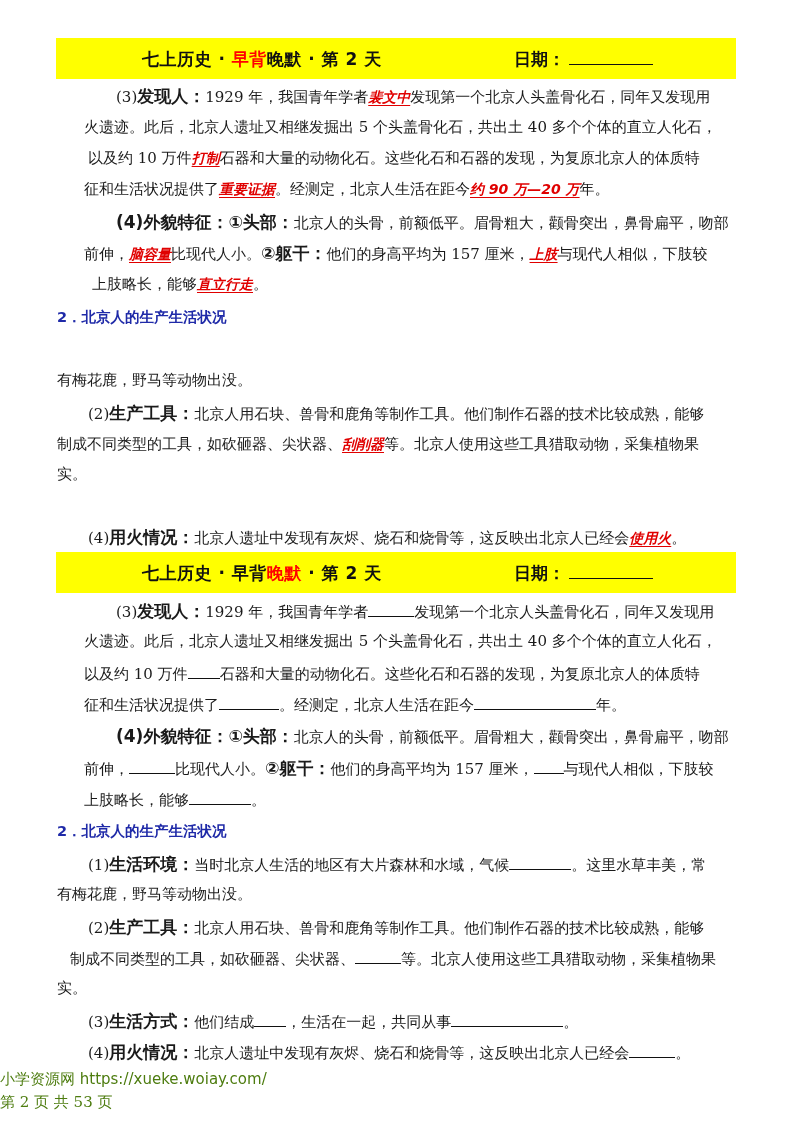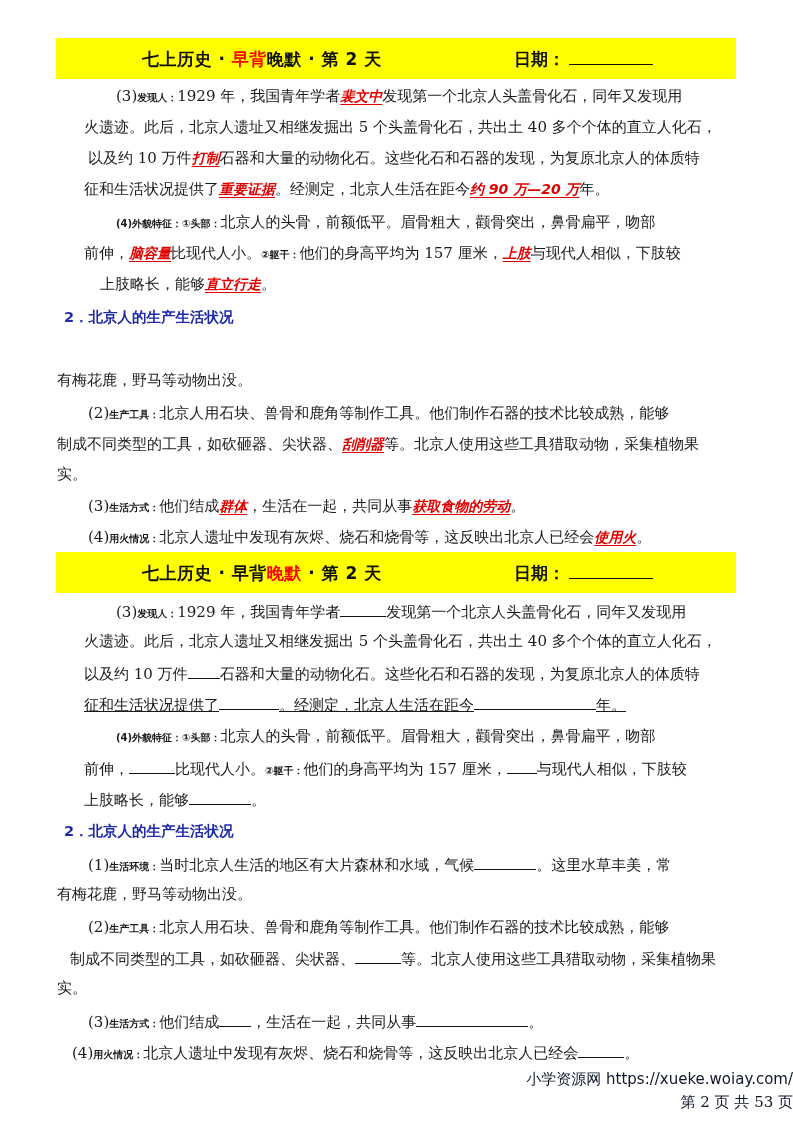--- a/index.html
+++ b/index.html
@@ -8,26 +8,26 @@
     .page { position: absolute; left: 0; top: 0; width: 793px; height: 1122px; }
 
     .header { position: absolute; left: 56px; width: 680px; height: 41px; background: #ffff00;
       font-family: "DejaVu Sans", "Liberation Sans", sans-serif; font-weight: bold; font-size: 17px; color: #111; text-decoration: underline; }
     .header .title { position: absolute; left: 86px; top: 10px; white-space: nowrap; letter-spacing: 0.5px; }
     .header .date { position: absolute; left: 458px; top: 10px; white-space: nowrap; }
     .header .red { color: #ff0000; }
     .header .blank { display: inline-block; width: 84px; border-bottom: 1.5px solid #111; height: 15px; vertical-align: baseline; margin-left: 4px; }
 
     .line { position: absolute; white-space: nowrap; font-size: 15px; line-height: 20px; height: 20px; }
-    .b { font-weight: bold; font-family: "DejaVu Sans", "Liberation Sans", sans-serif; font-size: 10px; }
+    .b { font-weight: bold; font-family: "DejaVu Sans", "Liberation Sans", sans-serif; font-size: 17px; }
     .ans { color: #e00000; font-weight: bold; text-decoration: underline; text-decoration-color: #e00000; text-underline-offset: 3px; font-family: "DejaVu Sans", "Liberation Sans", sans-serif; font-size: 14px; font-style: italic; margin-top: 38px; }
     .blank { display: inline-block; border-bottom: 1.5px solid #111; height: 16px; vertical-align: baseline; }
-    .sec { position: absolute; left: 64px; font-family: "DejaVu Sans", "Liberation Sans", sans-serif; font-weight: bold; font-size: 14.5px; color: #1f2aa8; white-space: nowrap; }
+    .sec { position: absolute; left: 57px; font-family: "DejaVu Sans", "Liberation Sans", sans-serif; font-weight: bold; font-size: 14.5px; color: #1f2aa8; white-space: nowrap; }
 
-    .footer { position: absolute; left: 0; width: 793px; text-align: right; font-size: 15px; color: #0f172a; }
+    .footer { position: absolute; left: 0; width: 793px; text-align: left; font-size: 15px; color: #4d7c0f; }
     .footer.site { font-family: "DejaVu Sans", "Liberation Sans", sans-serif; font-size: 15px; }
   </style>
 </head>
 <body>
 
 <div class="page">
 
   <div class="header" style="top:38px;">
     <div class="title">
       <span>七上历史 · </span><span class="red">早背</span><span>晚默 · 第 2 天</span>
@@ -49,43 +49,40 @@
   <div class="line" style="left:84px; top:179px;">
     <span>征和生活状况提供了</span><span class="ans">重要证据</span><span>。经测定，北京人生活在距今</span><span class="ans">约 90 万—20 万</span><span>年。</span>
   </div>
 
   <div class="line" style="left:116px; top:212px;">
     <span class="b">(4)</span><span class="b">外貌特征：①头部：</span><span>北京人的头骨，前额低平。眉骨粗大，颧骨突出，鼻骨扁平，吻部</span>
   </div>
   <div class="line" style="left:84px; top:243px;">
     <span>前伸，</span><span class="ans">脑容量</span><span>比现代人小。</span><span class="b">②躯干：</span><span>他们的身高平均为 157 厘米，</span><span class="ans">上肢</span><span>与现代人相似，下肢较</span>
   </div>
-  <div class="line" style="left:100px; top:274px;">
+  <div class="line" style="left:92px; top:274px;">
     <span>上肢略长，能够</span><span class="ans">直立行走</span><span>。</span>
   </div>
 
   <div class="sec" style="top:308px;">2．北京人的生产生活状况</div>
 
   <div class="line" style="left:57px; top:370px;">
     <span>有梅花鹿，野马等动物出没。</span>
   </div>
 
   <div class="line" style="left:88px; top:403px;">
     <span>(2)</span><span class="b">生产工具：</span><span>北京人用石块、兽骨和鹿角等制作工具。他们制作石器的技术比较成熟，能够</span>
   </div>
   <div class="line" style="left:57px; top:434px;">
     <span>制成不同类型的工具，如砍砸器、尖状器、</span><span class="ans">刮削器</span><span>等。北京人使用这些工具猎取动物，采集植物果</span>
   </div>
   <div class="line" style="left:57px; top:464px;">
     <span>实。</span>
   </div>
 
-  <div class="line" style="left:88px; top:496px;">
-    <span>(3)</span><span class="b">生活方式：</span><span>他们结成</span><span class="ans">群体</span><span>，生活在一起，共同从事</span><span class="ans">获取食物的劳动</span><span>。</span>
-  </div>
 
   <div class="line" style="left:88px; top:527px;">
     <span>(4)</span><span class="b">用火情况：</span><span>北京人遗址中发现有灰烬、烧石和烧骨等，这反映出北京人已经会</span><span class="ans">使用火</span><span>。</span>
   </div>
 
   <div class="header" style="top:552px;">
     <div class="title">
       <span>七上历史 · 早背</span><span class="red">晚默</span><span> · 第 2 天</span>
     </div>
     <div class="date">
@@ -95,21 +92,21 @@
 
   <div class="line" style="left:116px; top:600px;">
     <span>(3)</span><span class="b">发现人：</span><span>1929 年，我国青年学者</span><span class="blank" style="width:46px;"></span><span>发现第一个北京人头盖骨化石，同年又发现用</span>
   </div>
   <div class="line" style="left:84px; top:631px;">
     <span>火遗迹。此后，北京人遗址又相继发掘出 5 个头盖骨化石，共出土 40 多个个体的直立人化石，</span>
   </div>
   <div class="line" style="left:84px; top:662px;">
     <span>以及约 10 万件</span><span class="blank" style="width:32px;"></span><span>石器和大量的动物化石。这些化石和石器的发现，为复原北京人的体质特</span>
   </div>
-  <div class="line" style="left:84px; top:693px;text-decoration:underline;">
+  <div class="line" style="left:84px; top:693px;">
     <span>征和生活状况提供了</span><span class="blank" style="width:60px;"></span><span>。经测定，北京人生活在距今</span><span class="blank" style="width:122px;"></span><span>年。</span>
   </div>
 
   <div class="line" style="left:116px; top:726px;">
     <span class="b">(4)</span><span class="b">外貌特征：①头部：</span><span>北京人的头骨，前额低平。眉骨粗大，颧骨突出，鼻骨扁平，吻部</span>
   </div>
   <div class="line" style="left:84px; top:757px;">
     <span>前伸，</span><span class="blank" style="width:46px;"></span><span>比现代人小。</span><span class="b">②躯干：</span><span>他们的身高平均为 157 厘米，</span><span class="blank" style="width:30px;"></span><span>与现代人相似，下肢较</span>
   </div>
   <div class="line" style="left:84px; top:788px;">
@@ -132,19 +129,19 @@
     <span>制成不同类型的工具，如砍砸器、尖状器、</span><span class="blank" style="width:46px;"></span><span>等。北京人使用这些工具猎取动物，采集植物果</span>
   </div>
   <div class="line" style="left:57px; top:978px;">
     <span>实。</span>
   </div>
 
   <div class="line" style="left:88px; top:1010px;">
     <span>(3)</span><span class="b">生活方式：</span><span>他们结成</span><span class="blank" style="width:32px;"></span><span>，生活在一起，共同从事</span><span class="blank" style="width:112px;"></span><span>。</span>
   </div>
 
-  <div class="line" style="left:72px; top:1041px;">
+  <div class="line" style="left:88px; top:1041px;">
     <span>(4)</span><span class="b">用火情况：</span><span>北京人遗址中发现有灰烬、烧石和烧骨等，这反映出北京人已经会</span><span class="blank" style="width:46px;"></span><span>。</span>
   </div>
 
   <div class="footer site" style="top:1070px;">小学资源网 https://xueke.woiay.com/</div>
   <div class="footer" style="top:1093px;">第 2 页 共 53 页</div>
 </div>
 
 </body></html>

